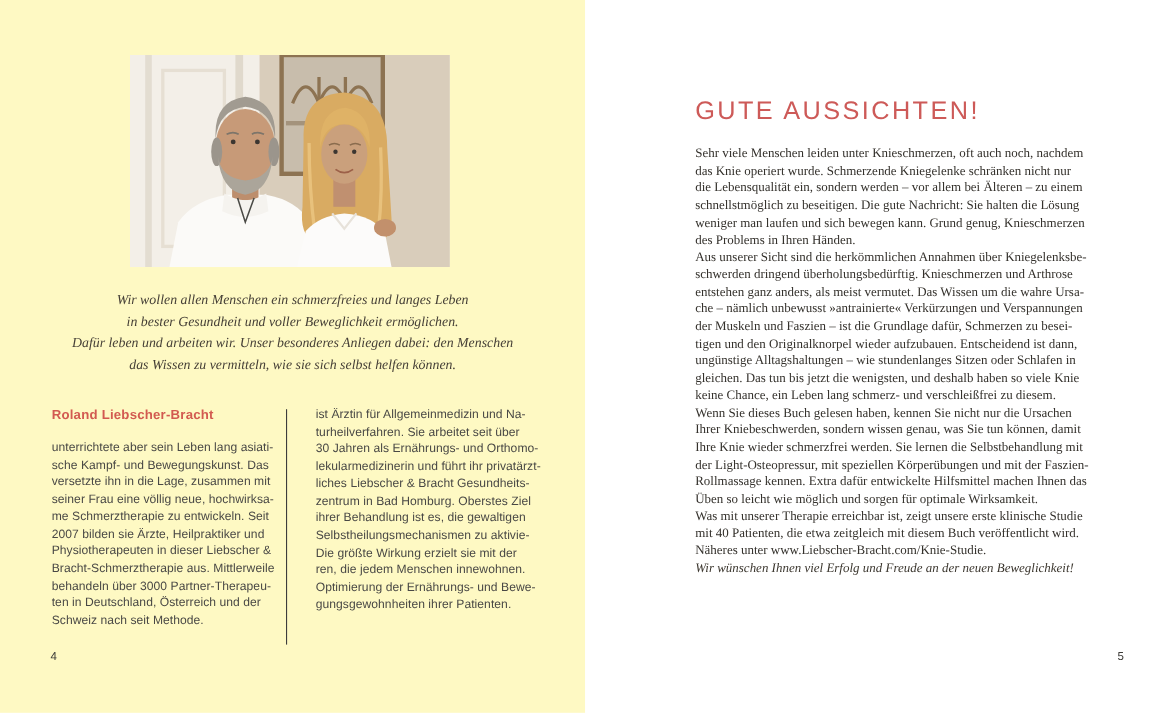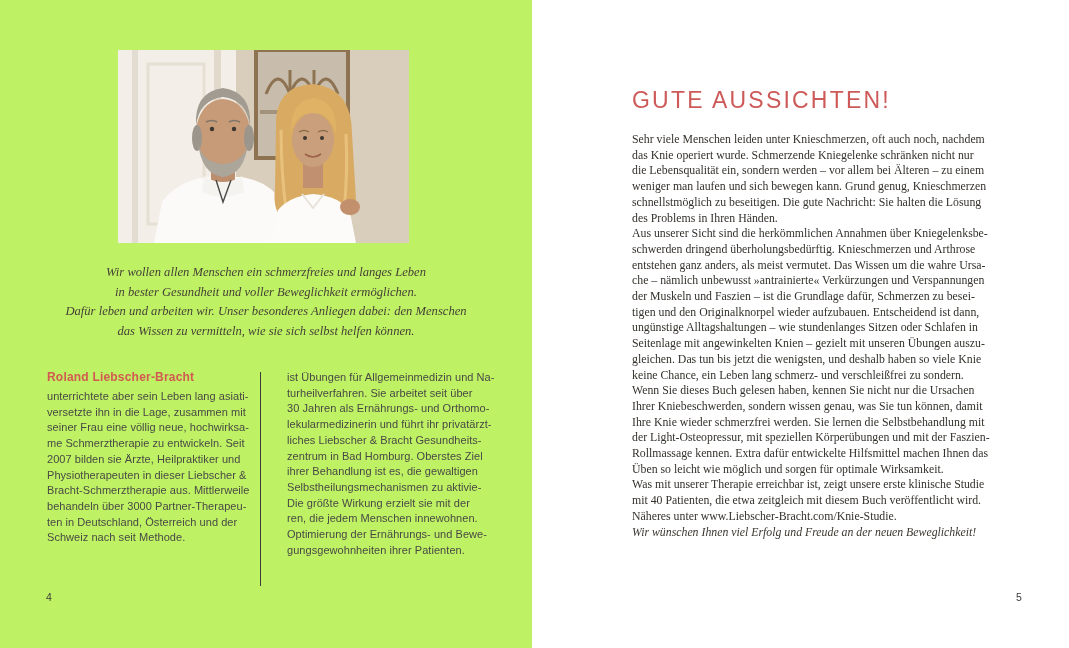--- a/index.html
+++ b/index.html
@@ -1,36 +1,36 @@
 <!DOCTYPE html>
 <html><head>
 <meta charset="utf-8">
 <style>
   html,body{margin:0;padding:0;}
   body{
     width:1069px;height:648px;position:relative;overflow:hidden;
     background:#ffffff;font-family:"Liberation Sans",sans-serif;
   }
-  .page-left{position:absolute;left:0;top:0;width:532px;height:648px;background:#bef264;}
+  .page-left{position:absolute;left:0;top:0;width:532px;height:648px;background:#fef9c3;}
   .page-right{position:absolute;left:532px;top:0;width:537px;height:648px;background:#ffffff;}
 
   .photo{position:absolute;left:118px;top:50px;width:291px;height:193px;overflow:hidden;}
   .photo svg{display:block;}
 
   .quote{
     position:absolute;left:0;top:263px;width:532px;text-align:center;
     font-family:"Liberation Serif",serif;font-style:italic;
     font-size:12.6px;line-height:19.6px;color:#453f36;
   }
   .quote .line{white-space:nowrap;}
 
   .bio{position:absolute;top:370px;width:212px;}
   .bio1{left:47px;}
   .bio2{left:287px;}
-  .bio-name{font-size:12px;font-weight:bold;color:#d25a50;margin-bottom:5px;letter-spacing:.2px;}
+  .bio-name{font-size:12px;font-weight:bold;color:#d25a50;margin-bottom:16px;letter-spacing:.2px;}
   .bio-lines .line{font-size:11px;line-height:15.7px;color:#494845;white-space:nowrap;letter-spacing:.05px;}
   .divider{position:absolute;left:260px;top:372px;width:1px;height:214px;background:#3d3d3b;}
 
   .pagenum{position:absolute;font-size:10.5px;color:#3c3b38;}
   .pn-left{left:46px;top:591px;}
   .pn-right{left:484px;top:591px;}
 
   .headline{
     position:absolute;left:100px;top:87px;
     font-size:23px;letter-spacing:2.2px;color:#cd5a58;font-weight:400;white-space:nowrap;
@@ -107,37 +107,38 @@
       <div class="line">Wir wollen allen Menschen ein schmerzfreies und langes Leben</div>
       <div class="line">in bester Gesundheit und voller Beweglichkeit ermöglichen.</div>
       <div class="line">Dafür leben und arbeiten wir. Unser besonderes Anliegen dabei: den Menschen</div>
       <div class="line">das Wissen zu vermitteln, wie sie sich selbst helfen können.</div>
     </div>
 
   <div class="bio bio1">
     <div class="bio-name">Roland Liebscher-Bracht</div>
     <div class="bio-lines">
         <div class="line">unterrichtete aber sein Leben lang asiati-</div>
+        <div class="line">sche Kampf- und Bewegungskunst. Das</div>
         <div class="line">versetzte ihn in die Lage, zusammen mit</div>
         <div class="line">seiner Frau eine völlig neue, hochwirksa-</div>
         <div class="line">me Schmerztherapie zu entwickeln. Seit</div>
         <div class="line">2007 bilden sie Ärzte, Heilpraktiker und</div>
         <div class="line">Physiotherapeuten in dieser Liebscher &amp;</div>
         <div class="line">Bracht-Schmerztherapie aus. Mittlerweile</div>
         <div class="line">behandeln über 3000 Partner-Therapeu-</div>
         <div class="line">ten in Deutschland, Österreich und der</div>
         <div class="line">Schweiz nach seit Methode.</div>
       </div>
   </div>
 
   <div class="divider"></div>
 
   <div class="bio bio2">
     <div class="bio-lines">
-        <div class="line">ist Übungen für Allgemeinmedizin und Na-</div>
+        <div class="line">ist Ärztin für Allgemeinmedizin und Na-</div>
         <div class="line">turheilverfahren. Sie arbeitet seit über</div>
         <div class="line">30 Jahren als Ernährungs- und Orthomo-</div>
         <div class="line">lekularmedizinerin und führt ihr privatärzt-</div>
         <div class="line">liches Liebscher &amp; Bracht Gesundheits-</div>
         <div class="line">zentrum in Bad Homburg. Oberstes Ziel</div>
         <div class="line">ihrer Behandlung ist es, die gewaltigen</div>
         <div class="line">Selbstheilungsmechanismen zu aktivie-</div>
         <div class="line">Die größte Wirkung erzielt sie mit der</div>
         <div class="line">ren, die jedem Menschen innewohnen.</div>
         <div class="line">Optimierung der Ernährungs- und Bewe-</div>
@@ -150,35 +151,34 @@
 
 <div class="page-right">
   <div class="headline">GUTE AUSSICHTEN!</div>
 
   <div class="body-text">
     <div>
         <div class="para">
           <div class="line">Sehr viele Menschen leiden unter Knieschmerzen, oft auch noch, nachdem</div>
           <div class="line">das Knie operiert wurde. Schmerzende Kniegelenke schränken nicht nur</div>
           <div class="line">die Lebensqualität ein, sondern werden – vor allem bei Älteren – zu einem</div>
+          <div class="line">schnellstmöglich zu beseitigen. Die gute Nachricht: Sie halten die Lösung</div>
           <div class="line">weniger man laufen und sich bewegen kann. Grund genug, Knieschmerzen</div>
-          <div class="line">schnellstmöglich zu beseitigen. Die gute Nachricht: Sie halten die Lösung</div>
           <div class="line">des Problems in Ihren Händen.</div>
         </div>
         <div class="para">
           <div class="line">Aus unserer Sicht sind die herkömmlichen Annahmen über Kniegelenksbe-</div>
           <div class="line">schwerden dringend überholungsbedürftig. Knieschmerzen und Arthrose</div>
           <div class="line">entstehen ganz anders, als meist vermutet. Das Wissen um die wahre Ursa-</div>
           <div class="line">che – nämlich unbewusst »antrainierte« Verkürzungen und Verspannungen</div>
           <div class="line">der Muskeln und Faszien – ist die Grundlage dafür, Schmerzen zu besei-</div>
           <div class="line">tigen und den Originalknorpel wieder aufzubauen. Entscheidend ist dann,</div>
           <div class="line">ungünstige Alltagshaltungen – wie stundenlanges Sitzen oder Schlafen in</div>
-          <div class="line">Seitenlage mit angewinkelten Knien – gezielt mit unseren Übungen auszu-</div>
           <div class="line">gleichen. Das tun bis jetzt die wenigsten, und deshalb haben so viele Knie</div>
-          <div class="line">keine Chance, ein Leben lang schmerz- und verschleißfrei zu sondern.</div>
+          <div class="line">keine Chance, ein Leben lang schmerz- und verschleißfrei zu diesem.</div>
         </div>
         <div class="para">
           <div class="line">Wenn Sie dieses Buch gelesen haben, kennen Sie nicht nur die Ursachen</div>
           <div class="line">Ihrer Kniebeschwerden, sondern wissen genau, was Sie tun können, damit</div>
           <div class="line">Ihre Knie wieder schmerzfrei werden. Sie lernen die Selbstbehandlung mit</div>
           <div class="line">der Light-Osteopressur, mit speziellen Körperübungen und mit der Faszien-</div>
           <div class="line">Rollmassage kennen. Extra dafür entwickelte Hilfsmittel machen Ihnen das</div>
           <div class="line">Üben so leicht wie möglich und sorgen für optimale Wirksamkeit.</div>
         </div>
         <div class="para">

